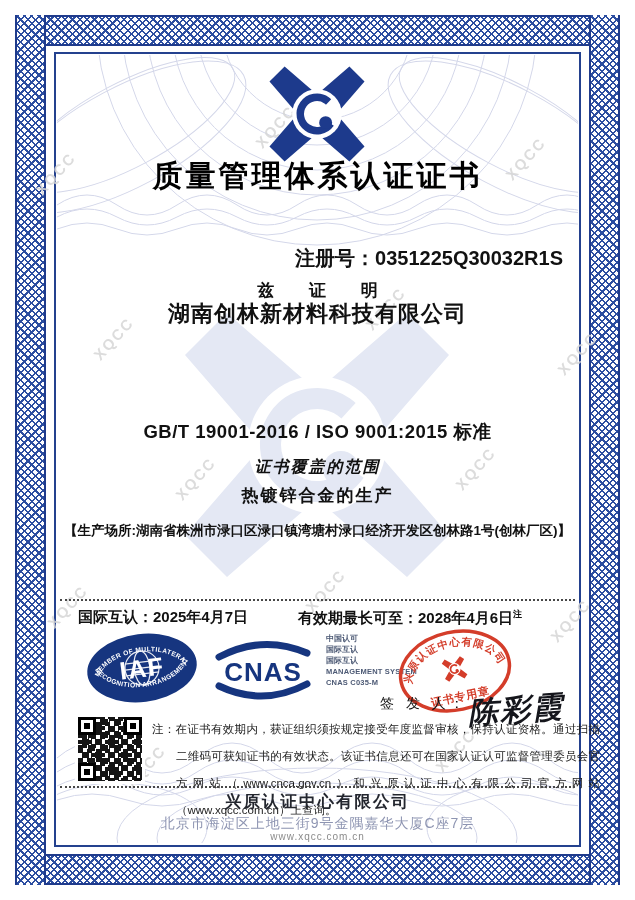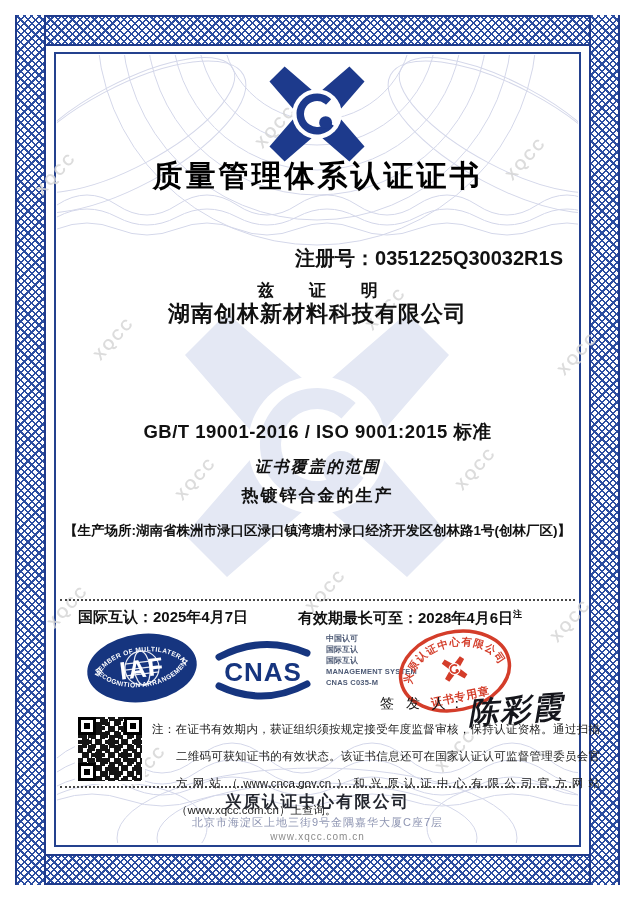--- a/index.html
+++ b/index.html
@@ -55,21 +55,21 @@
       repeating-conic-gradient(#141414 0% 25%,transparent 0% 50%) 0 0/9px 9px,
       repeating-conic-gradient(#141414 0% 25%,transparent 0% 50%) 4px 2px/13px 13px,#fff;}
   .qf{position:absolute;width:12px;height:12px;border:3px solid #000;background:#fff;}
   .qf::after{content:"";position:absolute;left:3px;top:3px;width:6px;height:6px;background:#000;}
   .qf.tl{left:0;top:0;} .qf.tr{right:0;top:0;} .qf.bl{left:0;bottom:0;}
 
   .note{left:152px;top:716px;width:424px;font-size:11.5px;line-height:27px;
     text-align:justify;padding-left:24px;text-indent:-24px;color:#1c1c1c;}
 
   .footer-org{top:791px;font-size:16.5px;font-weight:800;letter-spacing:2px;color:#23262e;}
-  .footer-addr{top:815px;font-size:11px;color:#8e95b2;letter-spacing:1px;}
+  .footer-addr{top:815px;font-size:14px;color:#8e95b2;letter-spacing:1px;}
   .footer-url{top:831px;font-size:10px;color:#8b8b8b;letter-spacing:1px;}
 
   svg text{font-family:"Liberation Sans","DejaVu Sans",sans-serif;}
 </style>
 </head>
 <body>
 
 <div class="certificate">
 
   <svg width="0" height="0" style="position:absolute" aria-hidden="true" xmlns:xlink="http://www.w3.org/1999/xlink">

